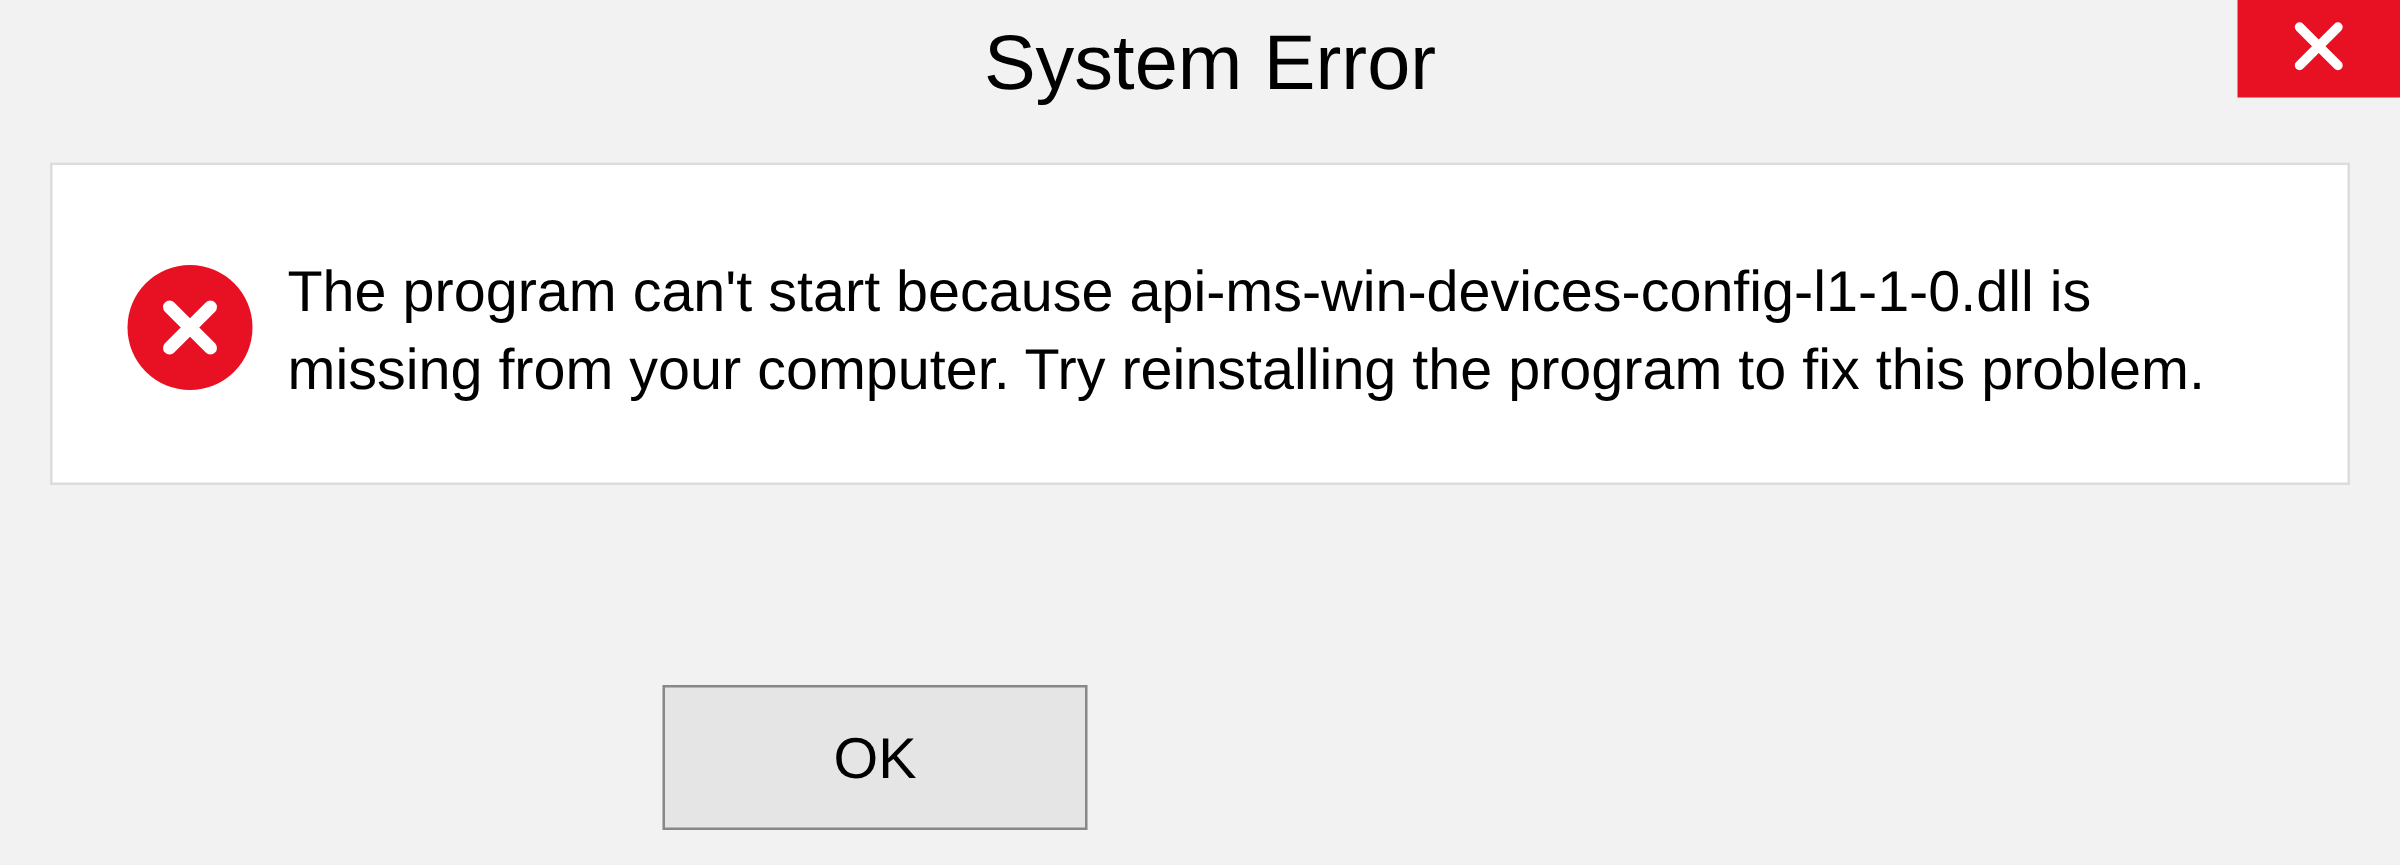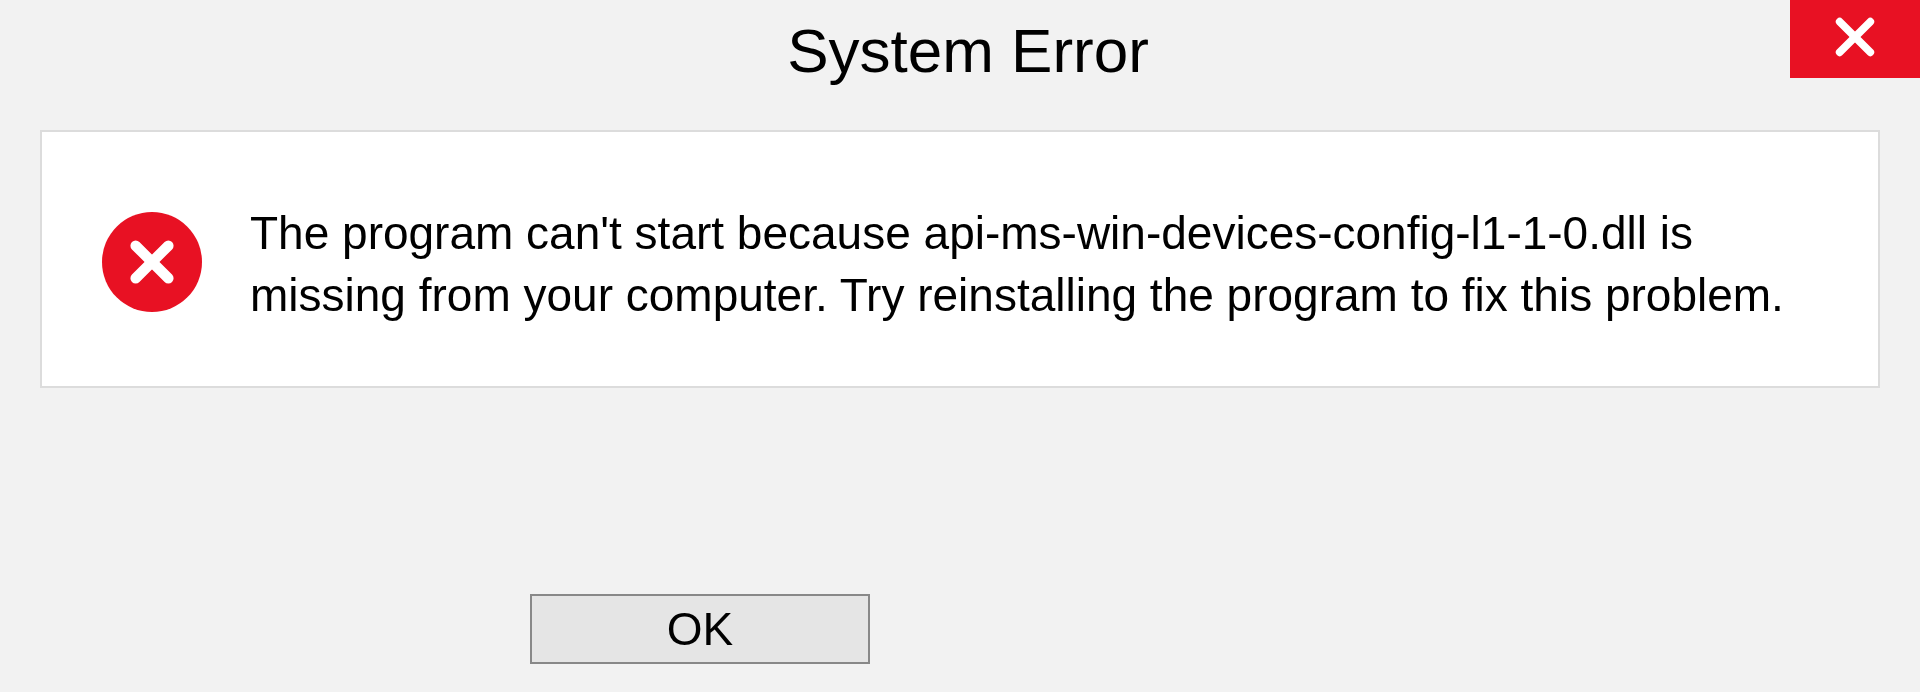--- a/index.html
+++ b/index.html
@@ -44,21 +44,21 @@
       width: 46px;
       height: 46px;
     }
     .content-panel {
       margin: 30px 40px 0 40px;
       background: #ffffff;
       border: 2px solid #dcdcdc;
       padding: 70px 60px 60px 60px;
       display: flex;
       align-items: flex-start;
-      gap: 48px;
+      gap: 28px;
     }
     .error-icon {
       flex-shrink: 0;
       width: 100px;
       height: 100px;
       border-radius: 50%;
       background: #e81123;
       display: flex;
       align-items: center;
       justify-content: center;
@@ -87,21 +87,21 @@
     }
     .watermark {
       font-size: 70px;
       font-weight: 800;
       color: #e81123;
       letter-spacing: 1px;
       font-family: Arial, sans-serif;
     }
     .ok-btn {
       width: 340px;
-      height: 70px;
+      height: 116px;
       background: #e5e5e5;
       border: 2px solid #888;
       display: flex;
       align-items: center;
       justify-content: center;
       font-size: 46px;
       color: #000;
       cursor: pointer;
       font-family: "Segoe UI", Arial, sans-serif;
     }

